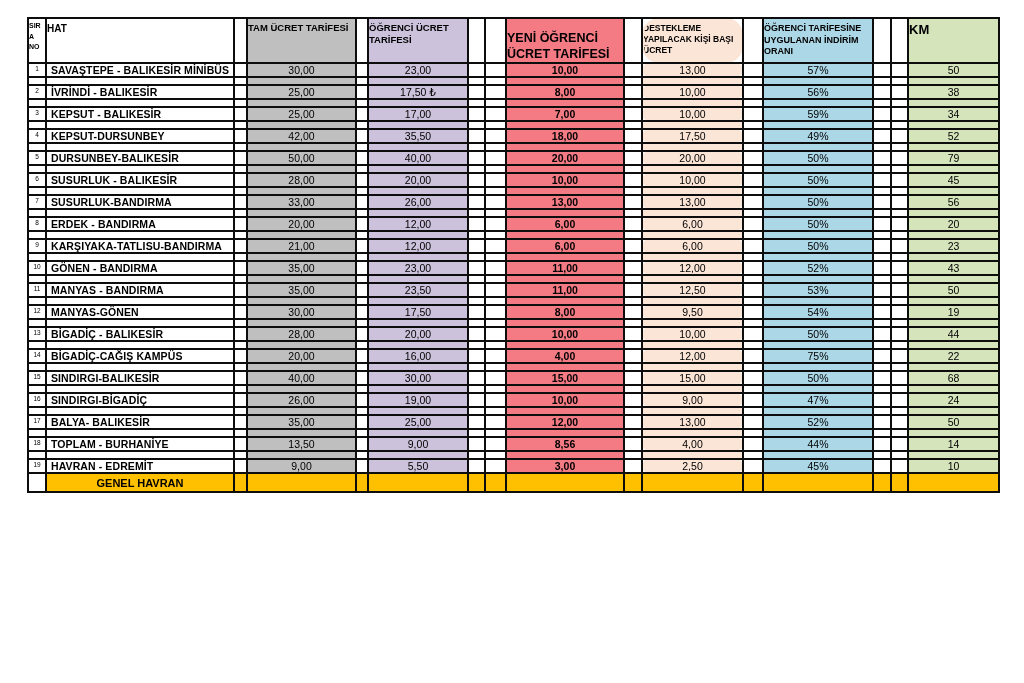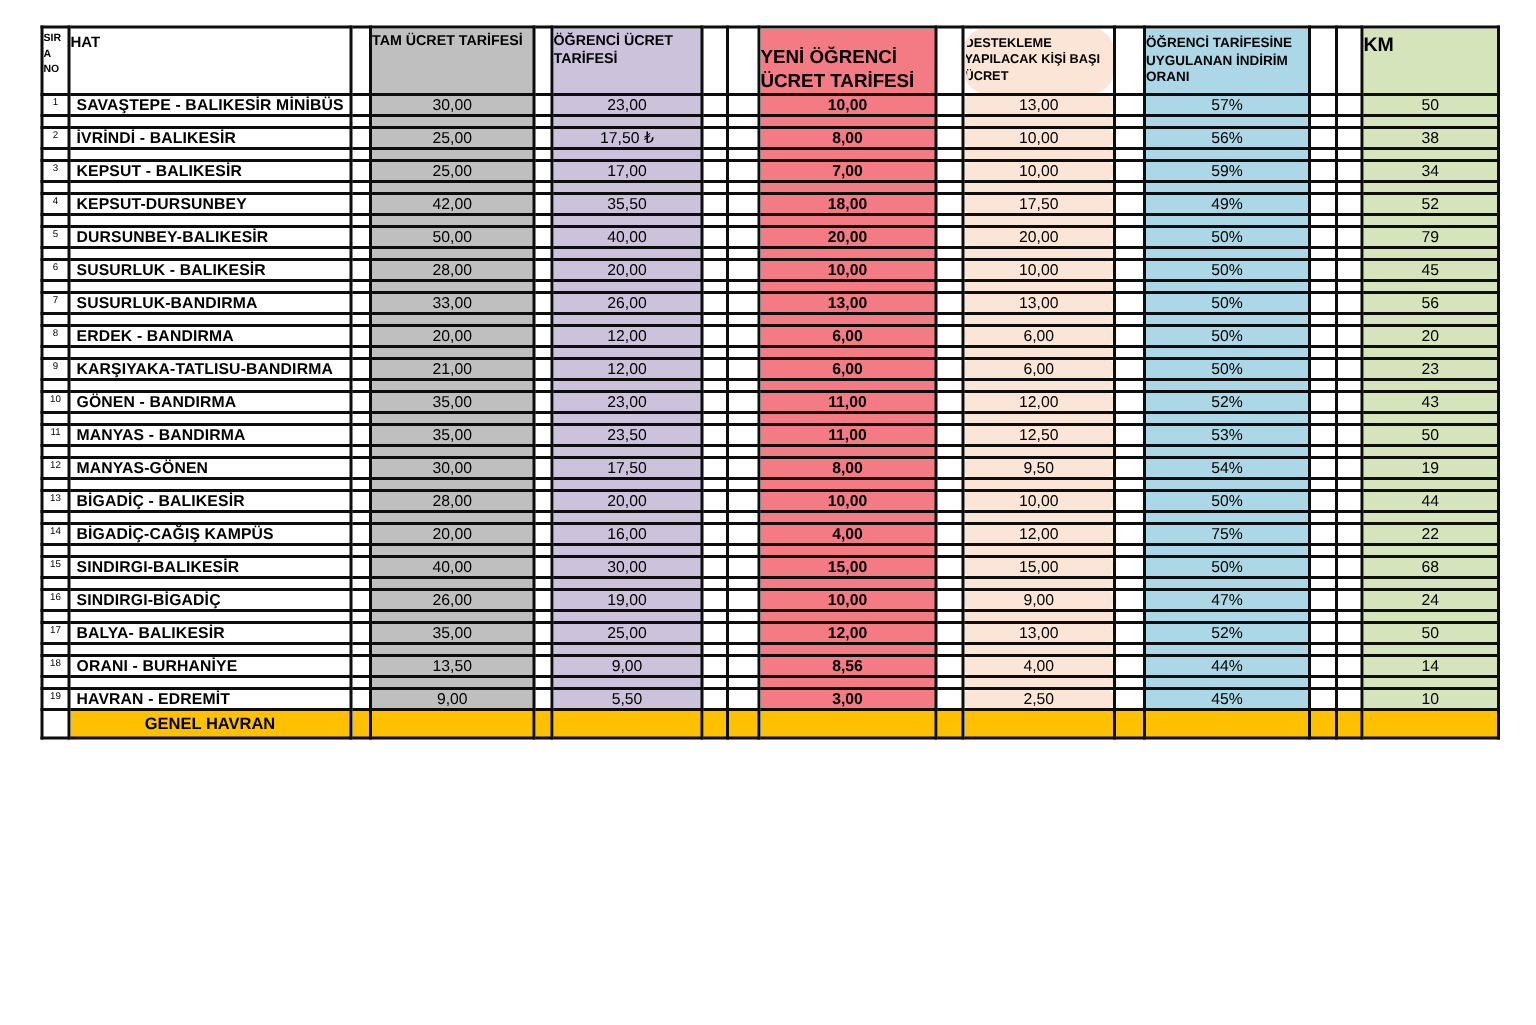--- a/index.html
+++ b/index.html
@@ -736,21 +736,21 @@
           <td class="c-sep"></td>
           <td class="c-destek"></td>
           <td class="c-sep"></td>
           <td class="c-indirim"></td>
           <td class="c-sep"></td>
           <td class="c-sep"></td>
           <td class="c-km"></td>
         </tr>
         <tr class="data-row">
           <td class="c-sira">18</td>
-          <td class="c-hat">ORANI - BURHANİYE</td>
+          <td class="c-hat">TOPLAM - BURHANİYE</td>
           <td class="c-sep"></td>
           <td class="c-tam">13,50</td>
           <td class="c-sep"></td>
           <td class="c-ogrenci">9,00</td>
           <td class="c-sep"></td>
           <td class="c-sep"></td>
           <td class="c-yeni">8,56</td>
           <td class="c-sep"></td>
           <td class="c-destek">4,00</td>
           <td class="c-sep"></td>

